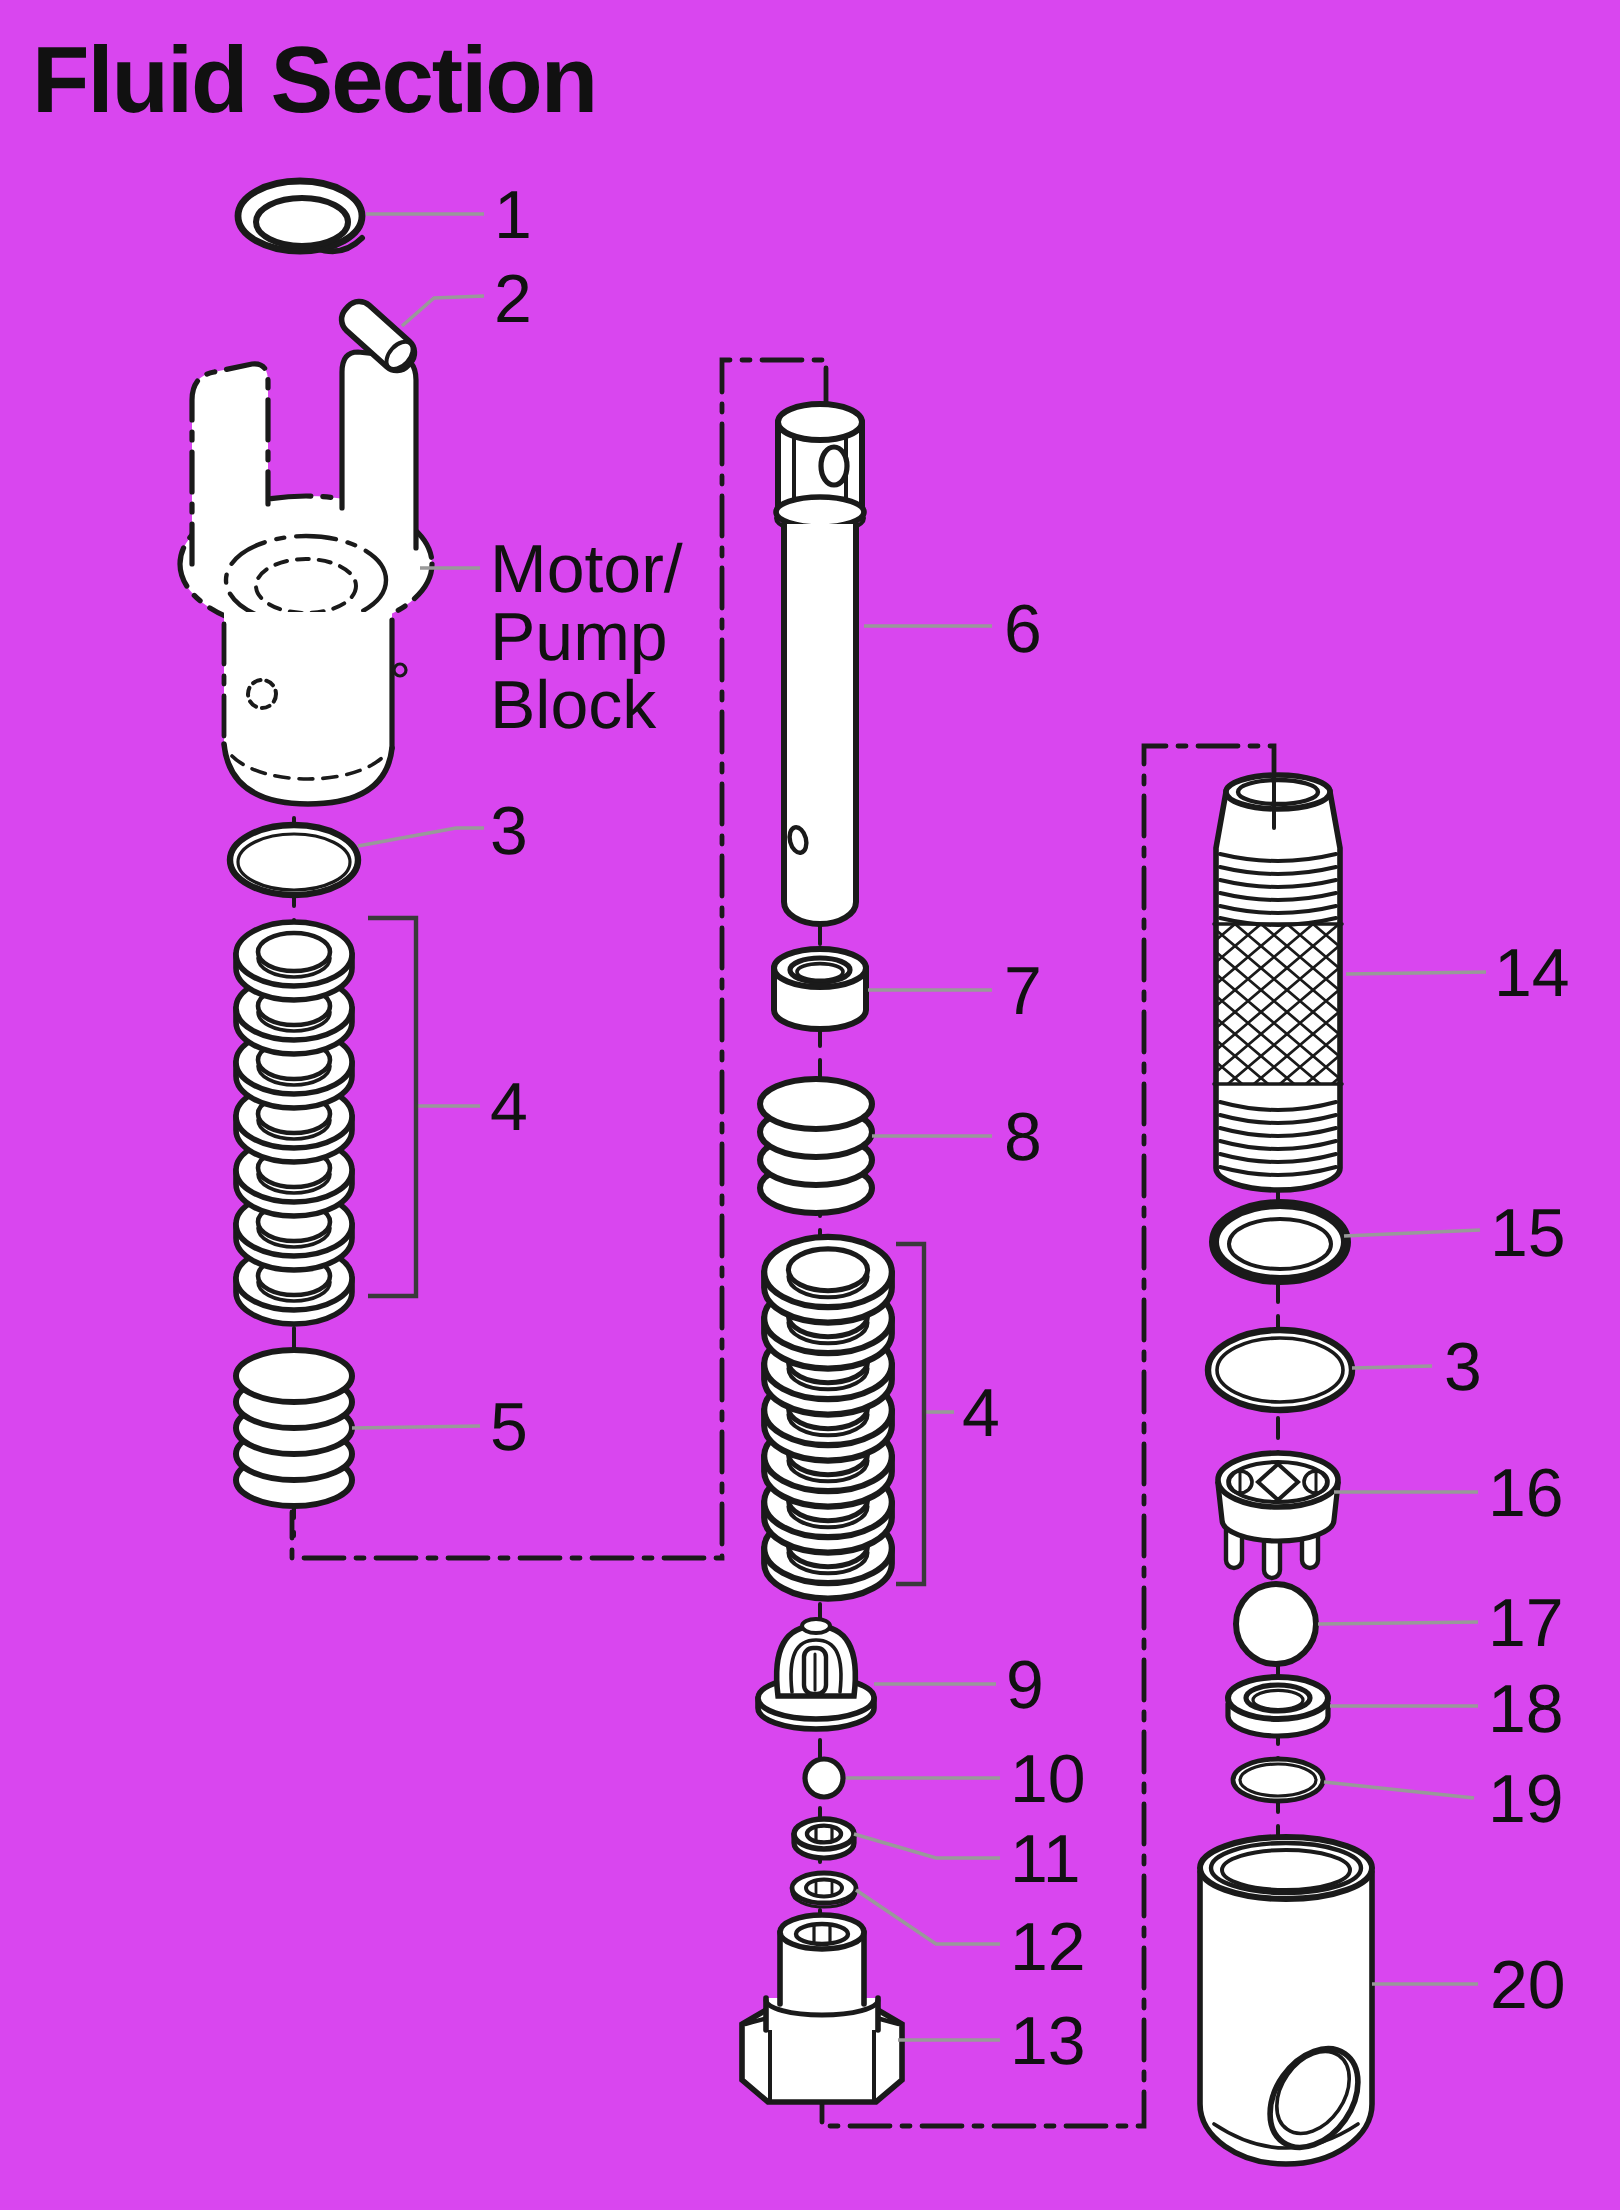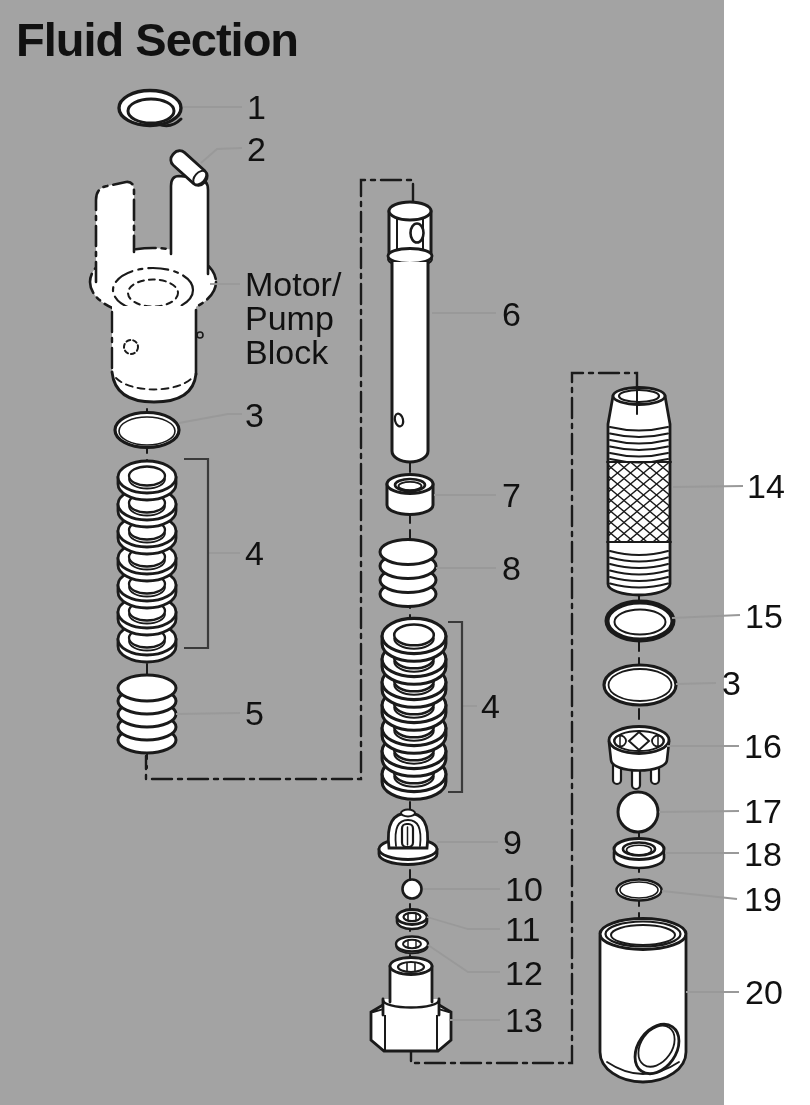--- a/index.html
+++ b/index.html
@@ -1,16 +1,16 @@
 <!DOCTYPE html>
 <html><head>
 <meta charset="utf-8">
 <style>
   html,body{margin:0;padding:0;background:#fff;}
-  #page{width:724px;height:1105px;position:relative;background:#a3a3a3;}
+  #page{width:810px;height:1105px;position:relative;background:#d946ef;}
   svg{display:block;}
   .t-title{font:700 47px "Liberation Sans",sans-serif;fill:#111;letter-spacing:-1px;}
   .t-callout{font:400 34px "Liberation Sans",sans-serif;fill:#111;}
   .ln{stroke:#1a1a1a;fill:none;stroke-linecap:round;}
   .wh{fill:#fff;}
   .phantom{stroke-dasharray:20 6 4 6;}
   .axis{stroke-dasharray:10 7;}
   .leader{stroke:#999;stroke-width:1.8;fill:none;}
   .bracket{stroke:#3a3a3a;stroke-width:2.2;fill:none;}
 </style>

